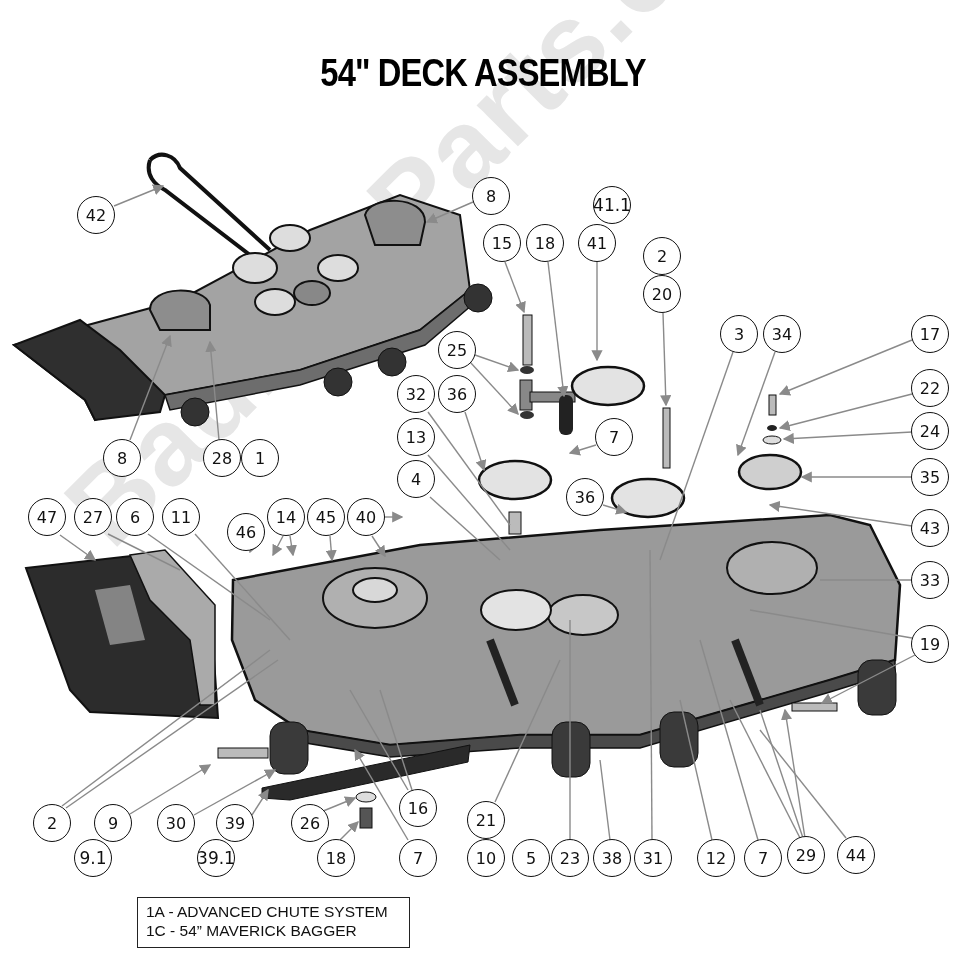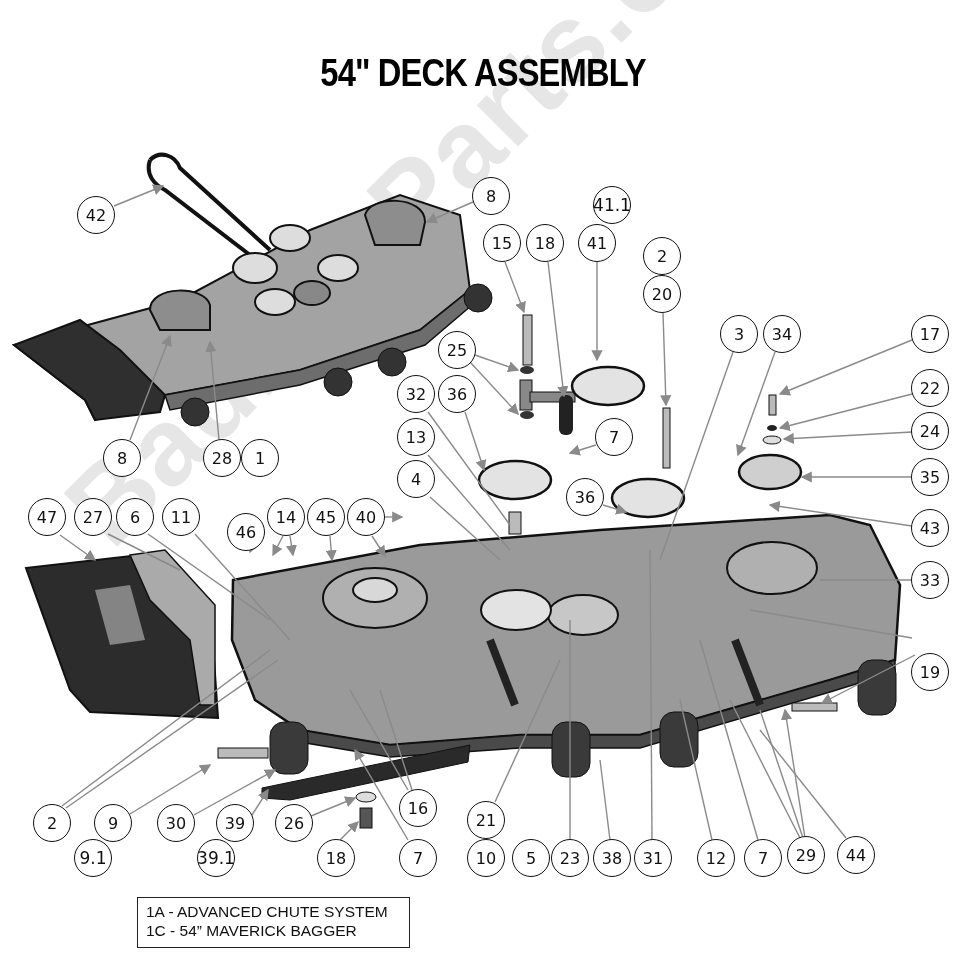--- a/index.html
+++ b/index.html
@@ -196,28 +196,28 @@
     <div class="callout" style="left: 47px; top: 517px;">47</div>
     <div class="callout" style="left: 93px; top: 517px;">27</div>
     <div class="callout" style="left: 135px; top: 517px;">6</div>
     <div class="callout" style="left: 181px; top: 517px;">11</div>
     <div class="callout" style="left: 246px; top: 532px; text-align: right;">46</div>
     <div class="callout" style="left: 286px; top: 517px;">14</div>
     <div class="callout" style="left: 326px; top: 517px;">45</div>
     <div class="callout" style="left: 366px; top: 517px;">40</div>
     <div class="callout" style="left: 930px; top: 528px;">43</div>
     <div class="callout" style="left: 930px; top: 580px;">33</div>
-    <div class="callout" style="left: 930px; top: 672px; text-align: right;">19</div>
+    <div class="callout" style="left: 930px; top: 644px; text-align: right;">19</div>
     <div class="callout" style="left: 418px; top: 808px;">16</div>
     <div class="callout" style="left: 486px; top: 820px;">21</div>
     <div class="callout" style="left: 52px; top: 823px;">2</div>
     <div class="callout" style="left: 113px; top: 823px;">9</div>
     <div class="callout" style="left: 176px; top: 823px;">30</div>
     <div class="callout" style="left: 235px; top: 823px;">39</div>
-    <div class="callout" style="left: 294px; top: 823px; text-align: right;">26</div>
+    <div class="callout" style="left: 310px; top: 823px; text-align: right;">26</div>
     <div class="callout" style="left: 806px; top: 855px;">29</div>
     <div class="callout" style="left: 856px; top: 855px;">44</div>
     <div class="callout small" style="left: 93px; top: 858px;">9.1</div>
     <div class="callout small" style="left: 216px; top: 858px;">39.1</div>
     <div class="callout" style="left: 336px; top: 858px; text-align: right;">18</div>
     <div class="callout" style="left: 418px; top: 858px;">7</div>
     <div class="callout" style="left: 486px; top: 858px;">10</div>
     <div class="callout" style="left: 531px; top: 858px;">5</div>
     <div class="callout" style="left: 570px; top: 858px;">23</div>
     <div class="callout" style="left: 612px; top: 858px;">38</div>

